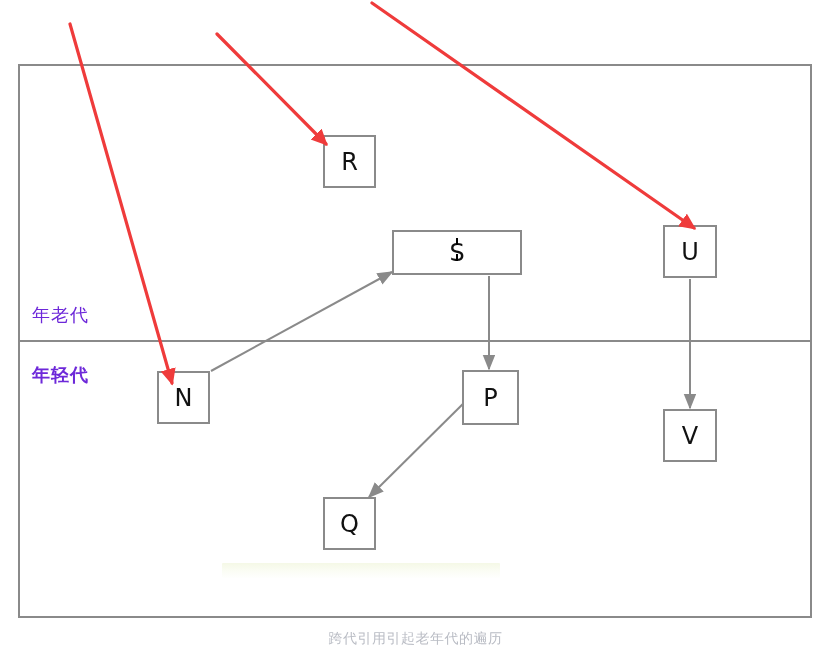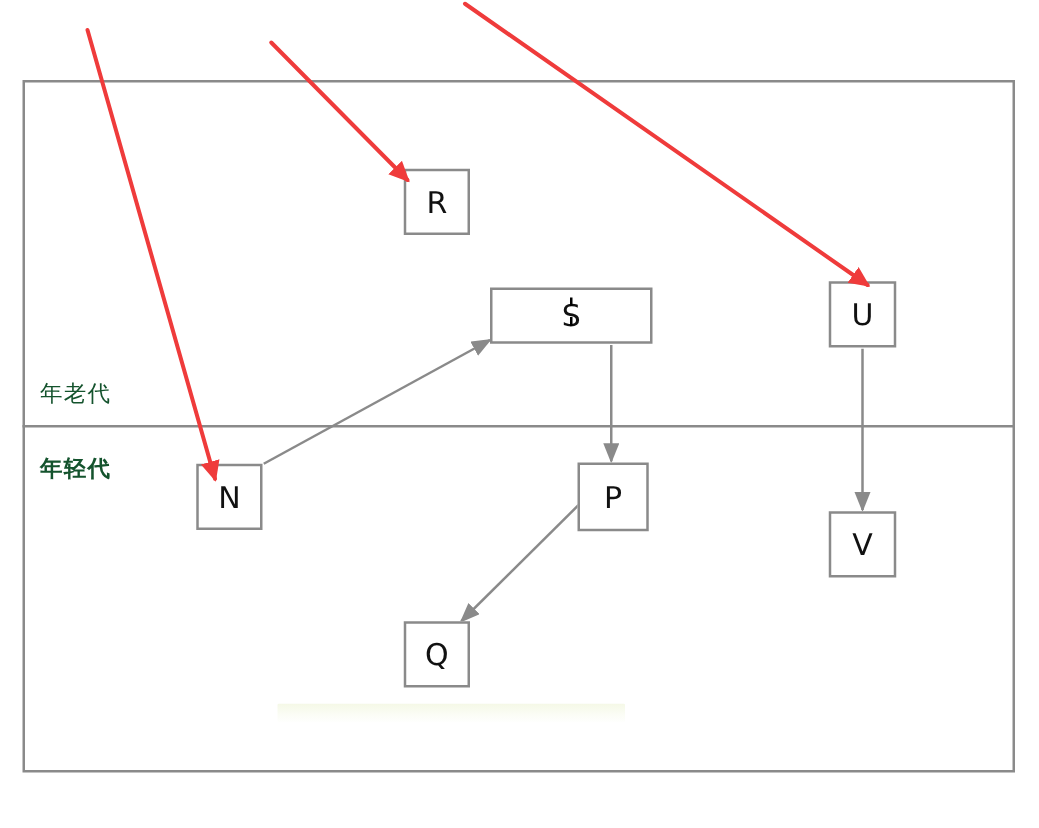--- a/index.html
+++ b/index.html
@@ -33,21 +33,21 @@
     position: absolute;
     left: 18px;
     top: 340px;
     width: 794px;
     height: 0;
     border-top: 2px solid #8a8a8a;
   }
   .gen-label {
     position: absolute;
     font-size: 18px;
-    color: #14532d;
+    color: #6d28d9;
     white-space: nowrap;
     letter-spacing: 1px;
     font-family: "DejaVu Sans", "Liberation Sans", sans-serif;
   }
   #gen-old-label  { left: 32px; top: 303px; }
   #gen-young-label{ left: 32px; top: 363px; font-weight: bold; }
 
   
   .node {
     position: absolute;
@@ -173,14 +173,15 @@
     </div>
 
   <svg class="overlay" id="scan-layer">
     <g id="scan-arrows">
         <line x1="70" y1="24" x2="172" y2="383" stroke="#ef3b3b" stroke-width="3.2" stroke-linecap="round" marker-end="url(#redhead)"></line>
         <line x1="217" y1="34" x2="326" y2="144" stroke="#ef3b3b" stroke-width="3.2" stroke-linecap="round" marker-end="url(#redhead)"></line>
         <line x1="372" y1="3" x2="694" y2="228" stroke="#ef3b3b" stroke-width="3.2" stroke-linecap="round" marker-end="url(#redhead)"></line>
       </g>
   </svg>
 
+  <div class="caption">跨代引用引起老年代的遍历</div>
 
 </div>
 
 </body></html>

